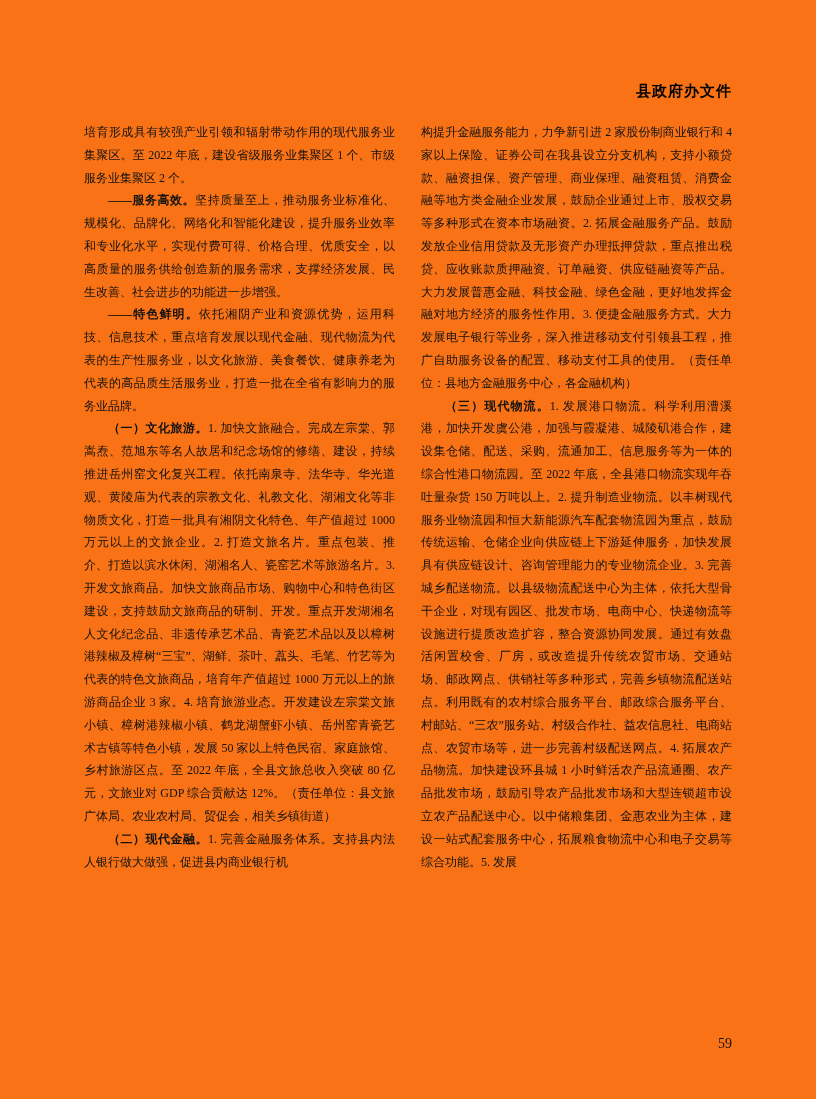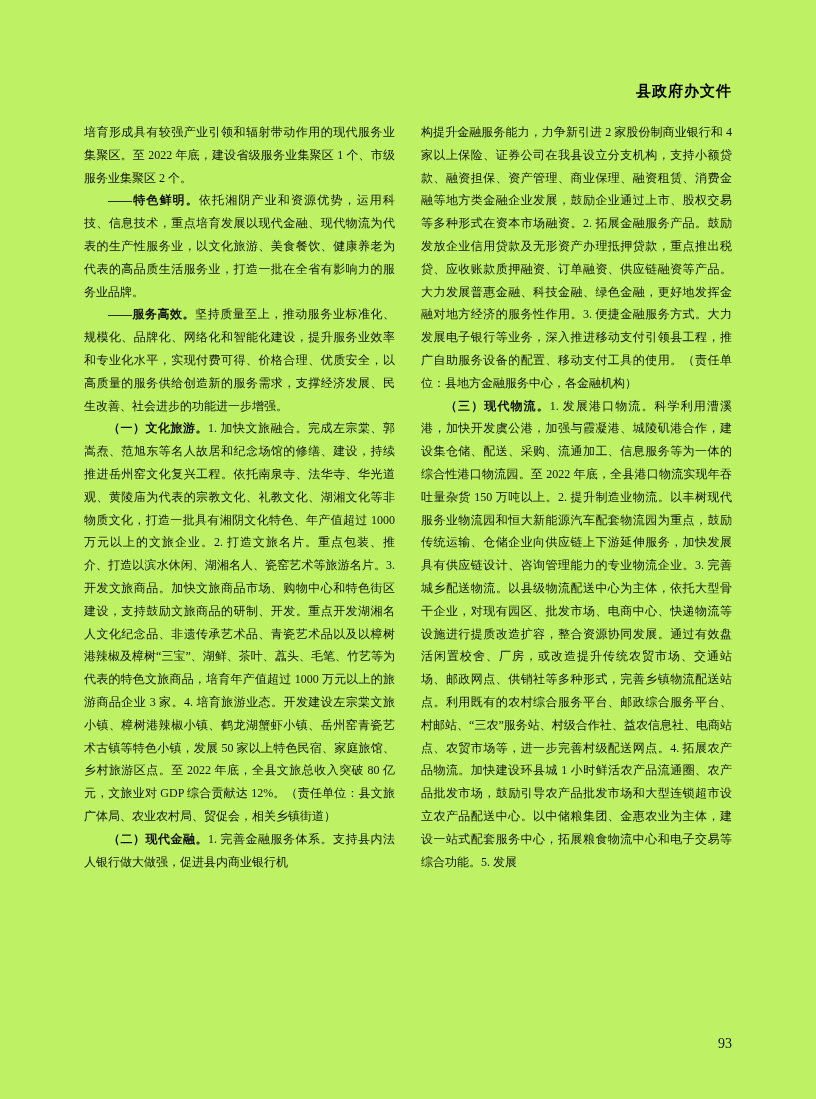--- a/index.html
+++ b/index.html
@@ -1,21 +1,21 @@
 <!DOCTYPE html>
 <html><head>
 <meta charset="utf-8">
 <style>
   * { margin: 0; padding: 0; box-sizing: border-box; }
   html, body { background: #ffffff; }
   .page {
     position: relative;
     width: 816px;
     height: 1099px;
-    background: #bef264;
+    background: #f97316;
     overflow: hidden;
     font-family: "Liberation Serif", "DejaVu Serif", serif;
     color: #111111;
   }
   .doc-header {
     position: absolute;
     top: 82px;
     right: 84px;
     font-family: "Liberation Sans", "DejaVu Sans", sans-serif;
     font-weight: 700;
@@ -63,39 +63,39 @@
 
   <div class="doc-header">县政府办文件</div>
 
   <div class="columns">
 
     <div class="column">
       <p class="para">
         <span class="seg-normal">培育形成具有较强产业引领和辐射带动作用的现代服务业集聚区。至 2022 年底，建设省级服务业集聚区 1 个、市级服务业集聚区 2 个。</span>
       </p>
       <p class="para indent">
-        <span class="seg-emphasis">——特色鲜明。</span><span class="seg-normal">依托湘阴产业和资源优势，运用科技、信息技术，重点培育发展以现代金融、现代物流为代表的生产性服务业，以文化旅游、美食餐饮、健康养老为代表的高品质生活服务业，打造一批在全省有影响力的服务业品牌。</span>
+        <span class="seg-emphasis">——服务高效。</span><span class="seg-normal">坚持质量至上，推动服务业标准化、规模化、品牌化、网络化和智能化建设，提升服务业效率和专业化水平，实现付费可得、价格合理、优质安全，以高质量的服务供给创造新的服务需求，支撑经济发展、民生改善、社会进步的功能进一步增强。</span>
       </p>
       <p class="para indent">
-        <span class="seg-emphasis">——服务高效。</span><span class="seg-normal">坚持质量至上，推动服务业标准化、规模化、品牌化、网络化和智能化建设，提升服务业效率和专业化水平，实现付费可得、价格合理、优质安全，以高质量的服务供给创造新的服务需求，支撑经济发展、民生改善、社会进步的功能进一步增强。</span>
+        <span class="seg-emphasis">——特色鲜明。</span><span class="seg-normal">依托湘阴产业和资源优势，运用科技、信息技术，重点培育发展以现代金融、现代物流为代表的生产性服务业，以文化旅游、美食餐饮、健康养老为代表的高品质生活服务业，打造一批在全省有影响力的服务业品牌。</span>
       </p>
       <p class="para indent">
         <span class="seg-kaiti">（一）文化旅游。</span><span class="seg-normal">1. 加快文旅融合。完成左宗棠、郭嵩焘、范旭东等名人故居和纪念场馆的修缮、建设，持续推进岳州窑文化复兴工程。依托南泉寺、法华寺、华光道观、黄陵庙为代表的宗教文化、礼教文化、湖湘文化等非物质文化，打造一批具有湘阴文化特色、年产值超过 1000 万元以上的文旅企业。2. 打造文旅名片。重点包装、推介、打造以滨水休闲、湖湘名人、瓷窑艺术等旅游名片。3. 开发文旅商品。加快文旅商品市场、购物中心和特色街区建设，支持鼓励文旅商品的研制、开发。重点开发湖湘名人文化纪念品、非遗传承艺术品、青瓷艺术品以及以樟树港辣椒及樟树“三宝”、湖鲜、茶叶、藠头、毛笔、竹艺等为代表的特色文旅商品，培育年产值超过 1000 万元以上的旅游商品企业 3 家。4. 培育旅游业态。开发建设左宗棠文旅小镇、樟树港辣椒小镇、鹤龙湖蟹虾小镇、岳州窑青瓷艺术古镇等特色小镇，发展 50 家以上特色民宿、家庭旅馆、乡村旅游区点。至 2022 年底，全县文旅总收入突破 80 亿元，文旅业对 GDP 综合贡献达 12%。（责任单位：县文旅广体局、农业农村局、贸促会，相关乡镇街道）</span>
       </p>
       <p class="para indent">
         <span class="seg-kaiti">（二）现代金融。</span><span class="seg-normal">1. 完善金融服务体系。支持县内法人银行做大做强，促进县内商业银行机</span>
       </p>
     </div>
 
     <div class="column">
       <p class="para">
         <span class="seg-normal">构提升金融服务能力，力争新引进 2 家股份制商业银行和 4 家以上保险、证券公司在我县设立分支机构，支持小额贷款、融资担保、资产管理、商业保理、融资租赁、消费金融等地方类金融企业发展，鼓励企业通过上市、股权交易等多种形式在资本市场融资。2. 拓展金融服务产品。鼓励发放企业信用贷款及无形资产办理抵押贷款，重点推出税贷、应收账款质押融资、订单融资、供应链融资等产品。大力发展普惠金融、科技金融、绿色金融，更好地发挥金融对地方经济的服务性作用。3. 便捷金融服务方式。大力发展电子银行等业务，深入推进移动支付引领县工程，推广自助服务设备的配置、移动支付工具的使用。（责任单位：县地方金融服务中心，各金融机构）</span>
       </p>
       <p class="para indent">
         <span class="seg-kaiti">（三）现代物流。</span><span class="seg-normal">1. 发展港口物流。科学利用漕溪港，加快开发虞公港，加强与霞凝港、城陵矶港合作，建设集仓储、配送、采购、流通加工、信息服务等为一体的综合性港口物流园。至 2022 年底，全县港口物流实现年吞吐量杂货 150 万吨以上。2. 提升制造业物流。以丰树现代服务业物流园和恒大新能源汽车配套物流园为重点，鼓励传统运输、仓储企业向供应链上下游延伸服务，加快发展具有供应链设计、咨询管理能力的专业物流企业。3. 完善城乡配送物流。以县级物流配送中心为主体，依托大型骨干企业，对现有园区、批发市场、电商中心、快递物流等设施进行提质改造扩容，整合资源协同发展。通过有效盘活闲置校舍、厂房，或改造提升传统农贸市场、交通站场、邮政网点、供销社等多种形式，完善乡镇物流配送站点。利用既有的农村综合服务平台、邮政综合服务平台、村邮站、“三农”服务站、村级合作社、益农信息社、电商站点、农贸市场等，进一步完善村级配送网点。4. 拓展农产品物流。加快建设环县城 1 小时鲜活农产品流通圈、农产品批发市场，鼓励引导农产品批发市场和大型连锁超市设立农产品配送中心。以中储粮集团、金惠农业为主体，建设一站式配套服务中心，拓展粮食物流中心和电子交易等综合功能。5. 发展</span>
       </p>
     </div>
 
   </div>
 
-  <div class="page-number">93</div>
+  <div class="page-number">59</div>
 
 </div>
 
 </body></html>

